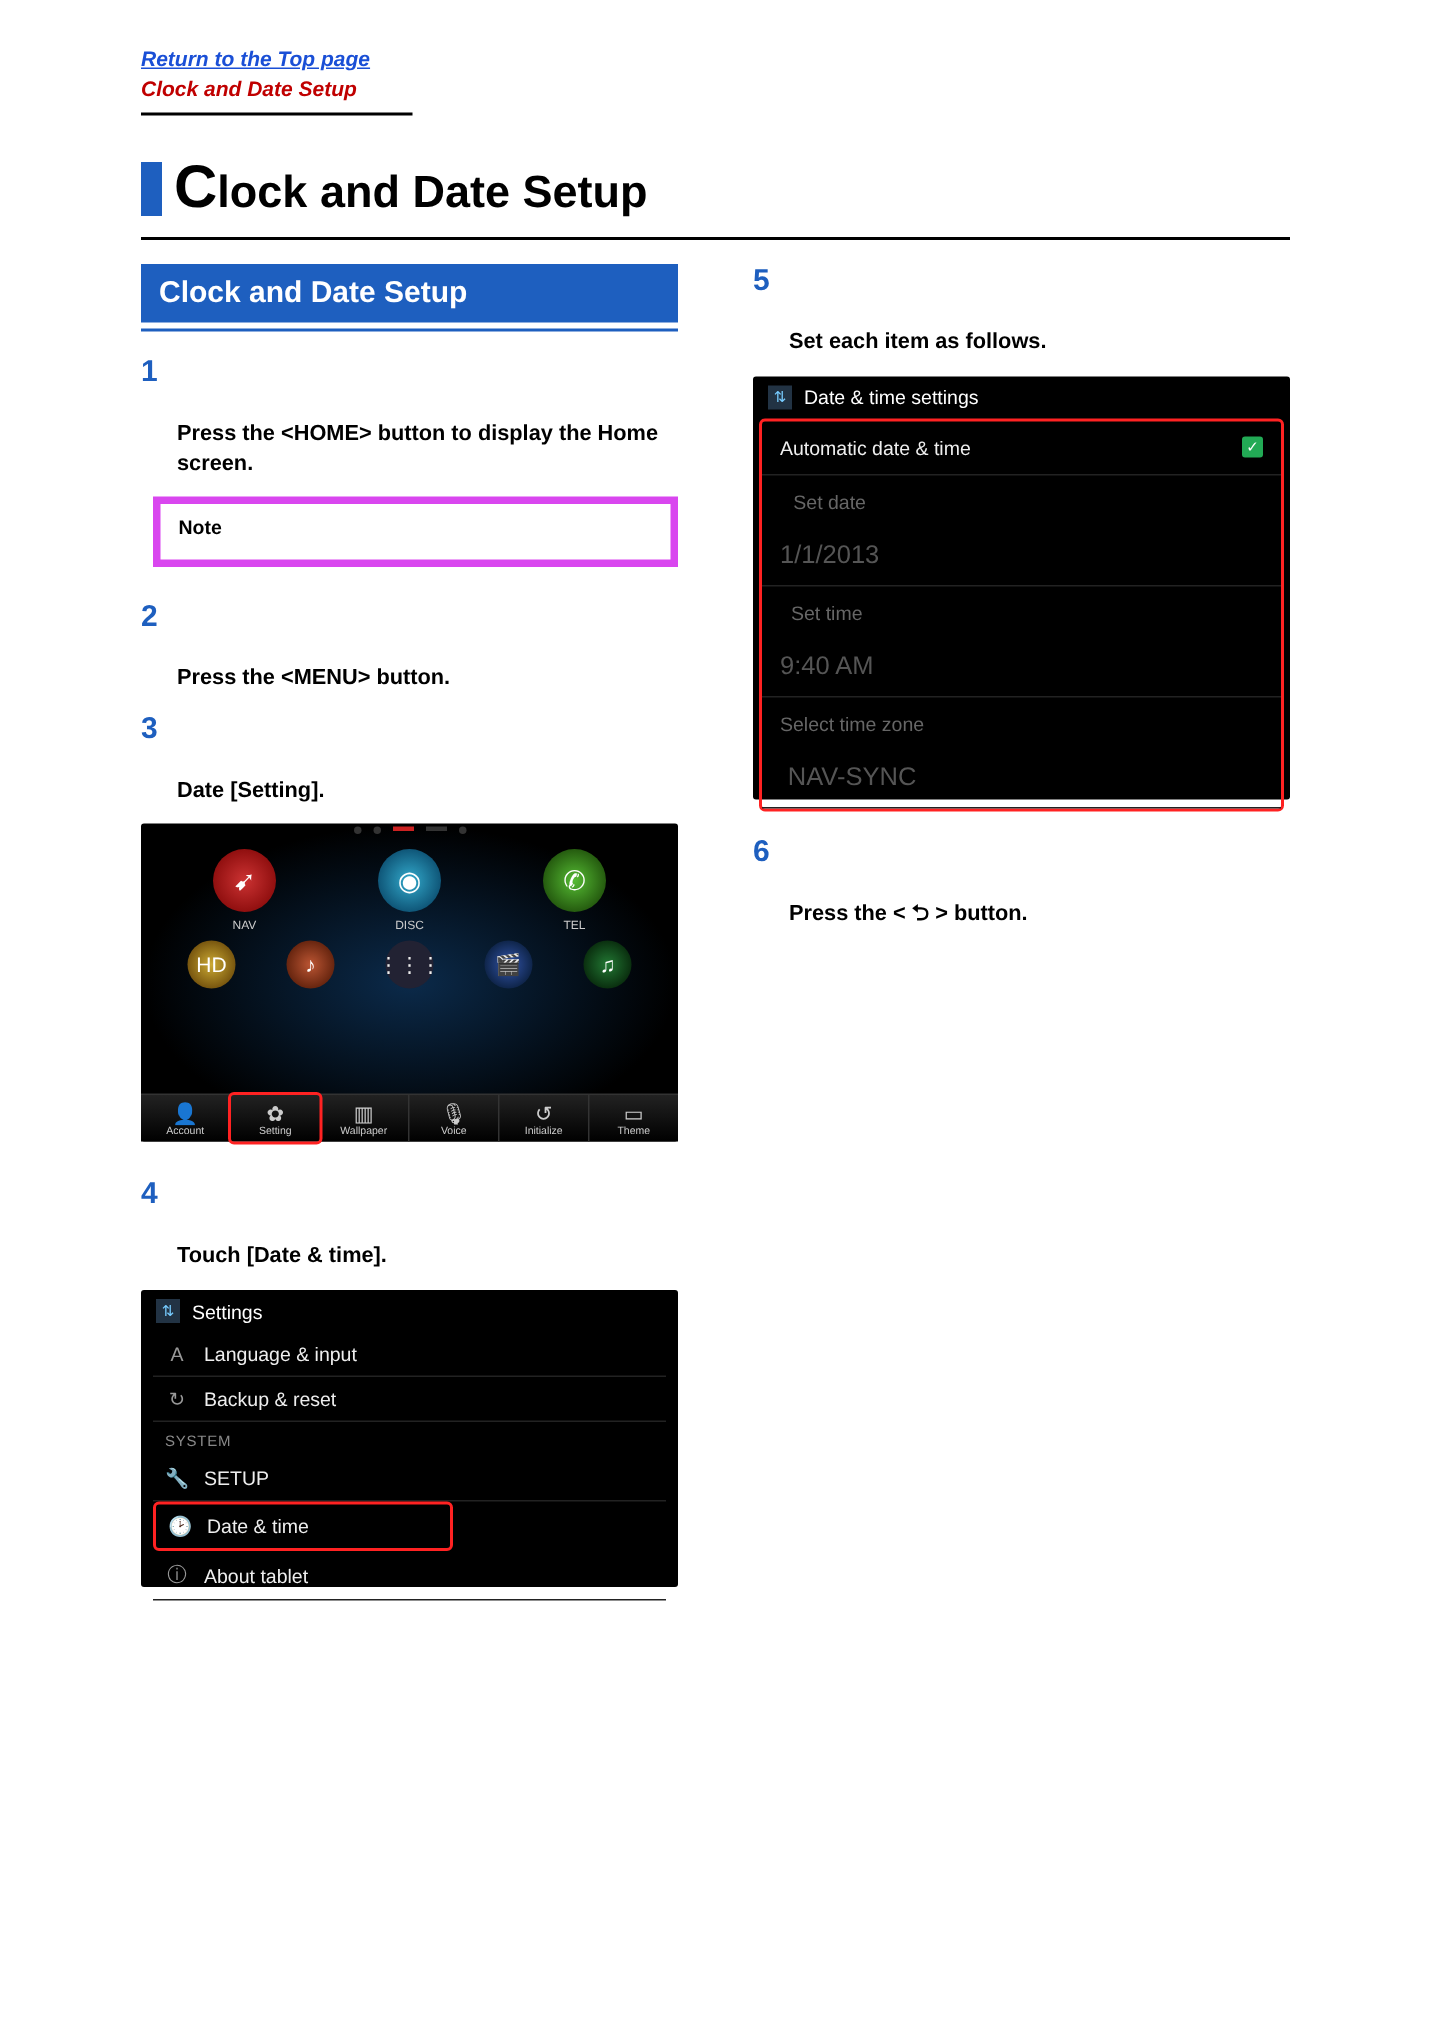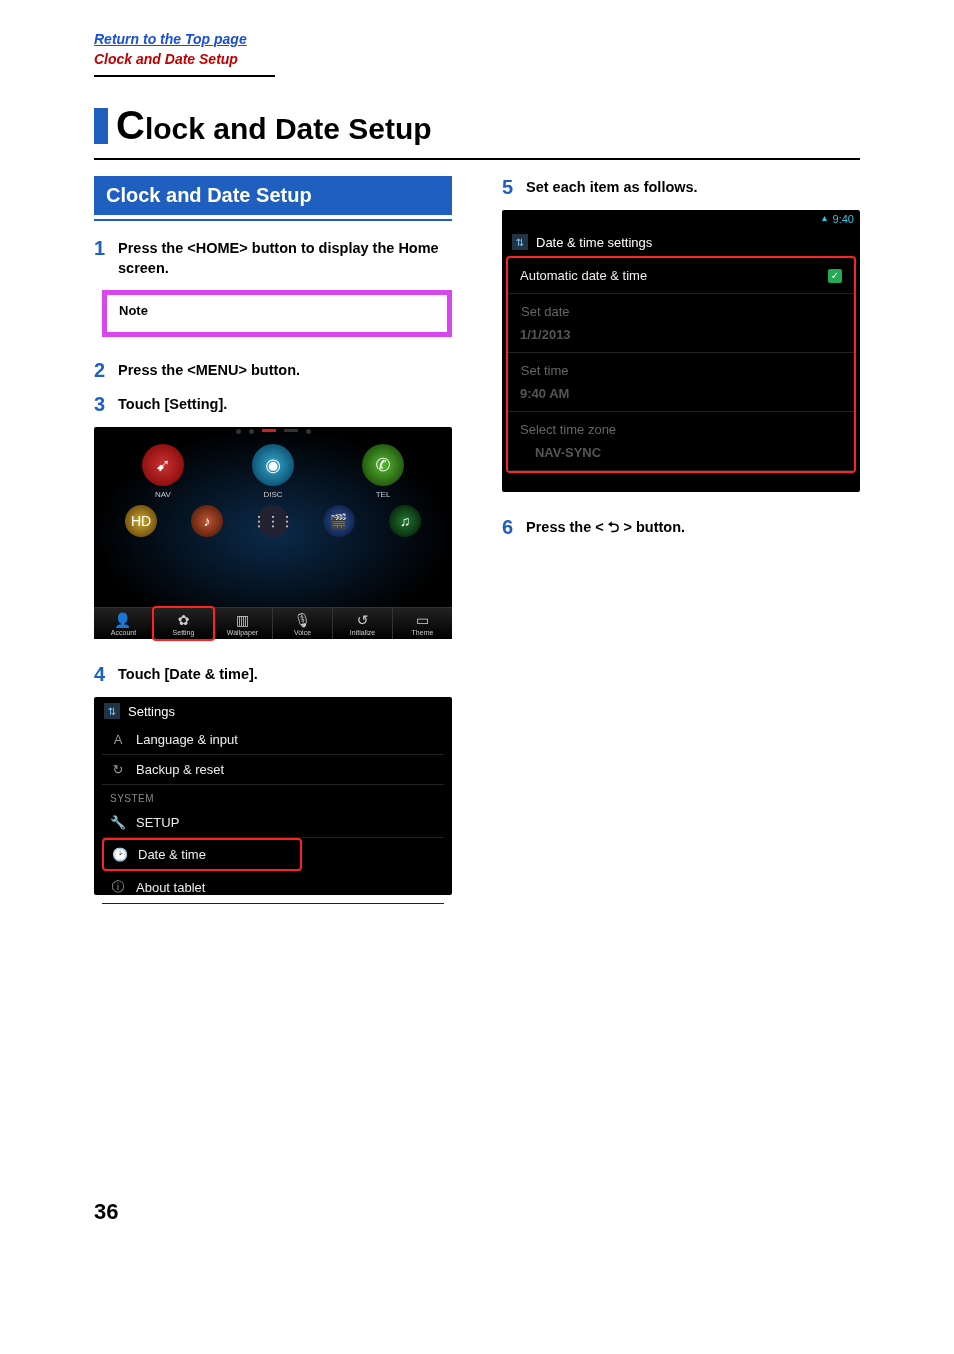--- a/index.html
+++ b/index.html
@@ -76,20 +76,21 @@
     font-weight: 700;
     min-width: 18px;
     margin-right: 6px;
     line-height: 1.1;
   }
   .step-text {
     font-size: 14.5px;
     font-weight: 700;
     line-height: 1.35;
     padding-top: 2px;
+    margin-top: 41px;
   }
 
   .note-box {
     border: 5px solid #d946ef;
     padding: 8px 12px 10px 12px;
     margin: 8px 0 22px 8px;
     font-size: 13px;
   }
   .note-title { font-weight: 700; margin-bottom: 4px; }
   .note-body { color: #555; line-height: 1.35; }
@@ -219,21 +220,21 @@
     margin: 0 4px;
     text-align: center;
   }
   .s3-row {
     padding: 10px 12px;
     border-bottom: 1px solid #222;
     display:flex; justify-content: space-between; align-items:center;
   }
   .s3-row .primary { font-size: 13px; color: #eee; }
   .s3-row.disabled .primary { color: #666; }
-  .s3-row .secondary { font-size: 13px; color: #2c8aa0; display:block; margin-top:8px;font-weight:bold; }
+  .s3-row .secondary { font-size: 17px; color: #2c8aa0; display:block; margin-top:18px; }
   .s3-row.disabled .secondary { color: #555; }
   .s3-check { width:14px; height:14px; background:#2a5; border-radius:2px; display:flex; align-items:center; justify-content:center; font-size:10px; color:#fff; }
   .s3-box { width:14px; height:14px; border:1px solid #555; border-radius:2px; }
   .screen3 .statusbar { color: #2ec6e6; }
   .page-num {
     font-size: 22px;
     font-weight: 700;
     margin-top: 280px;
   }
 </style>
@@ -270,21 +271,21 @@
       <div class="note-title">Note</div>
     </div>
 
     <div class="step">
       <div class="step-num">2</div>
       <div class="step-text">Press the &lt;MENU&gt; button.</div>
     </div>
 
     <div class="step">
       <div class="step-num">3</div>
-      <div class="step-text">Touch [Setting].</div>
+      <div class="step-text">Date [Setting].</div>
     </div>
 
     <div class="screen screen1">
       <div class="dots-row">
         <div class="dot"></div>
           <div class="dot"></div>
           <div class="dash active"></div>
           <div class="dash"></div>
           <div class="dot"></div>
       </div>
@@ -375,24 +376,20 @@
   </div>
 
   <div class="col">
 
     <div class="step">
       <div class="step-num">5</div>
       <div class="step-text">Set each item as follows.</div>
     </div>
 
     <div class="screen screen3">
-      <div class="statusbar">
-        <span class="wifi"></span>
-        <span>9:40</span>
-      </div>
       <div class="s2-header">
         <span class="back-sq">⇅</span>
         <span>Date &amp; time settings</span>
       </div>
       <div class="s3-outer-highlight">
         <div class="s3-list">
           <div class="s3-row">
             <span class="primary">Automatic date &amp; time</span>
             <span class="s3-check">✓</span>
           </div>

